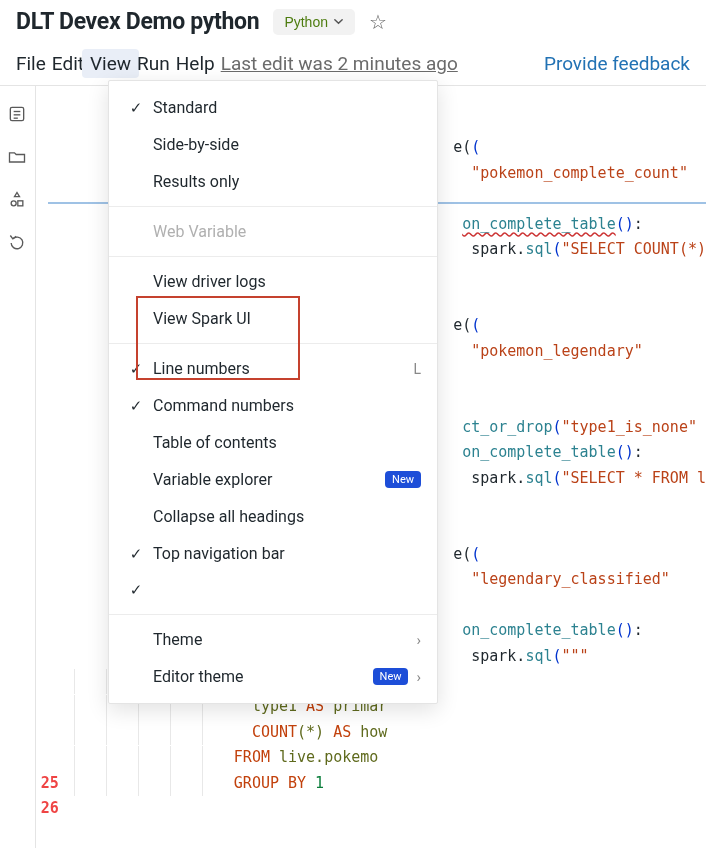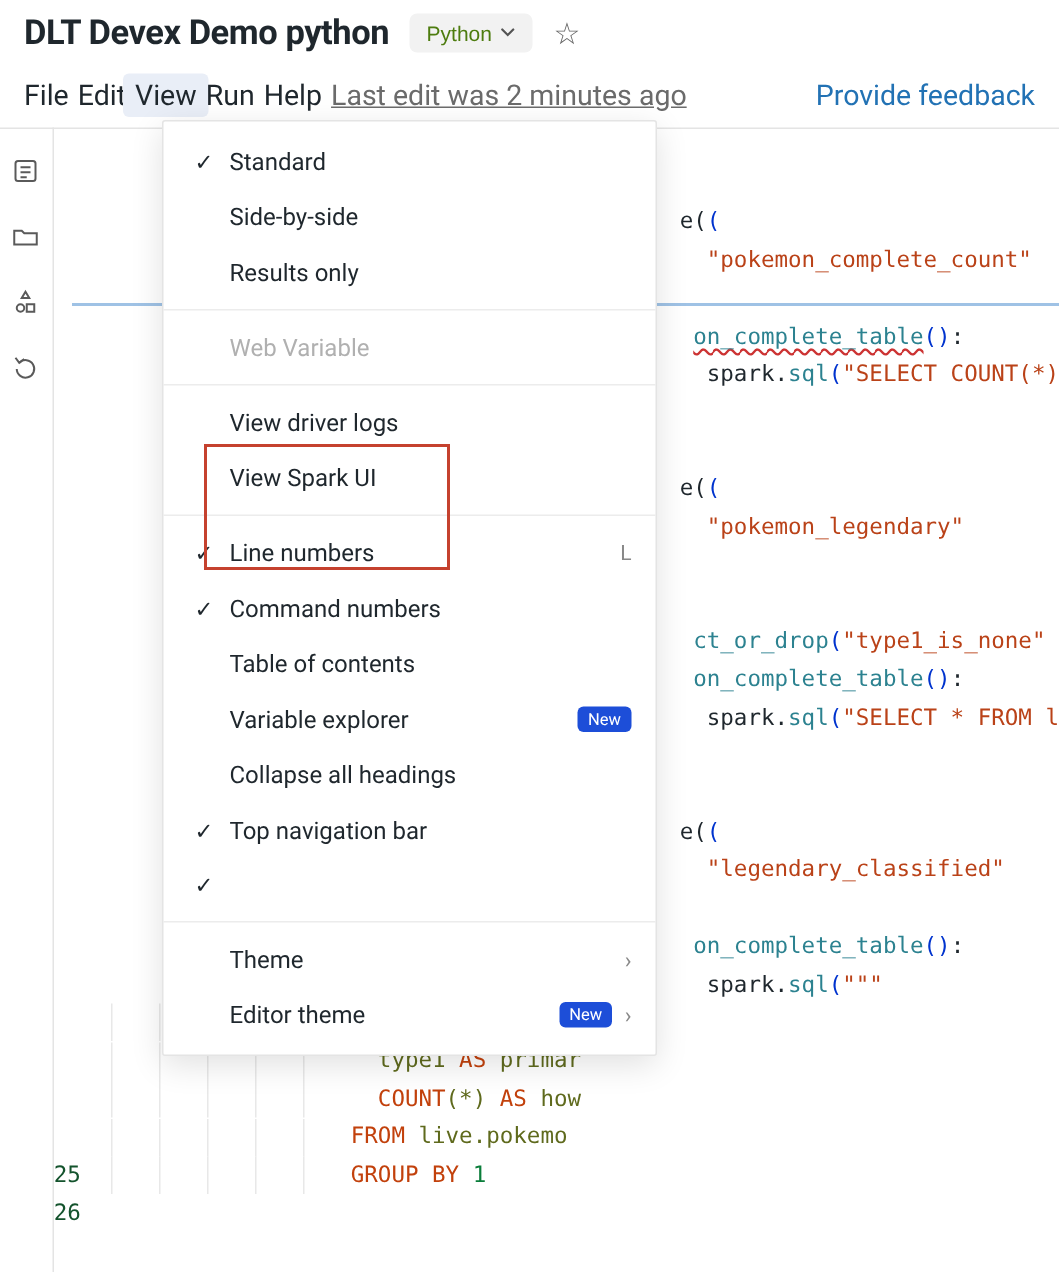--- a/index.html
+++ b/index.html
@@ -94,24 +94,25 @@
   }
   .code {
     font-family: ui-monospace, "SF Mono", Menlo, Consolas, monospace;
     font-size: 15px;
     line-height: 25.4px;
     white-space: pre;
     display: flex;
   }
   .gutter {
     width: 38px;
-    text-align: left;
-    color: #14532d;
+    text-align: center;
+    color: #ef4444;
     padding-right: 10px;
     user-select: none;
+    font-weight: bold;
   }
   .indent-guides {
     display: inline-block;
     white-space: pre;
   }
   .ig {
     border-left: 1px solid #e8e8e8;
     display: inline-block;
     width: 32px;
     height: 25px;

